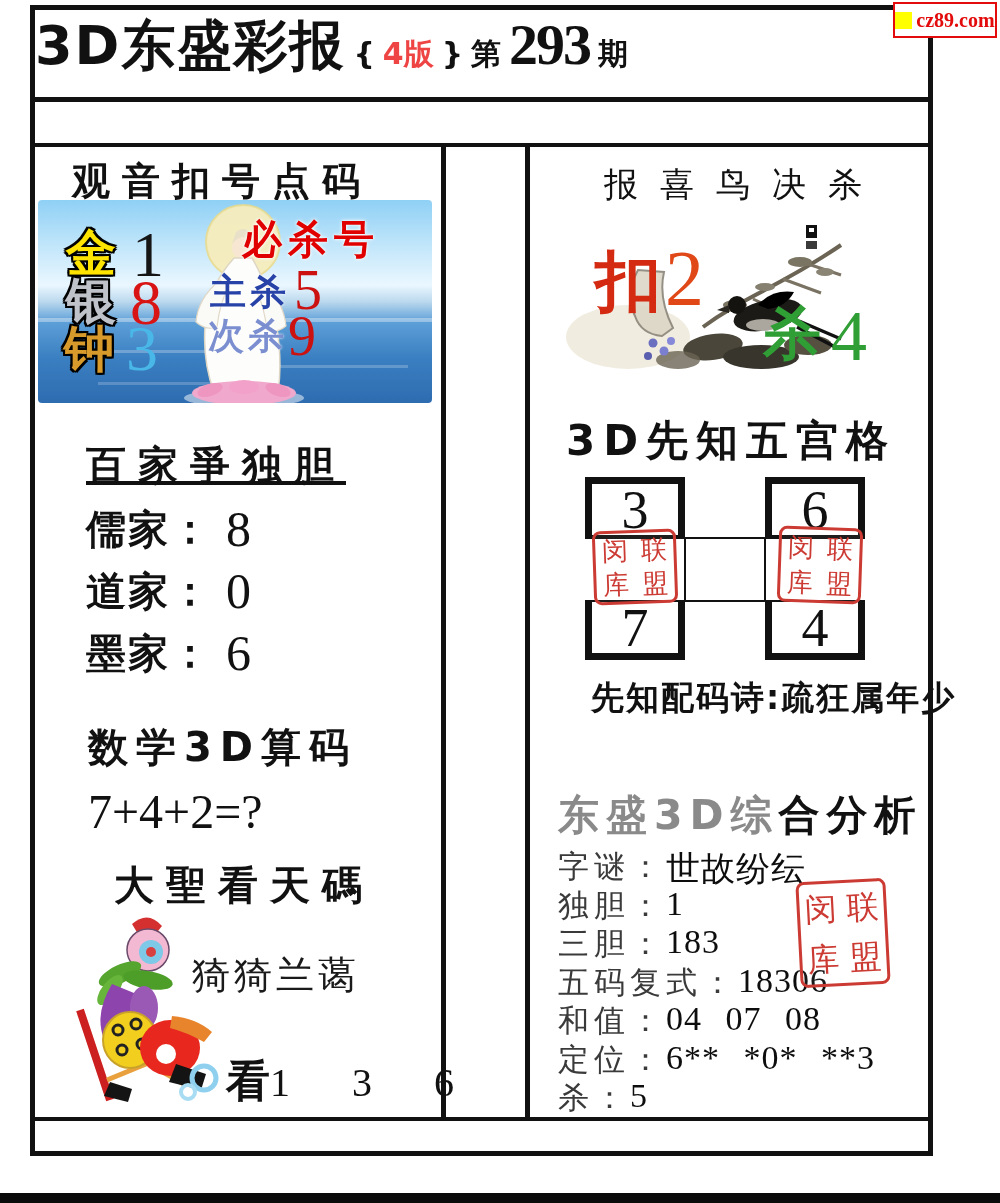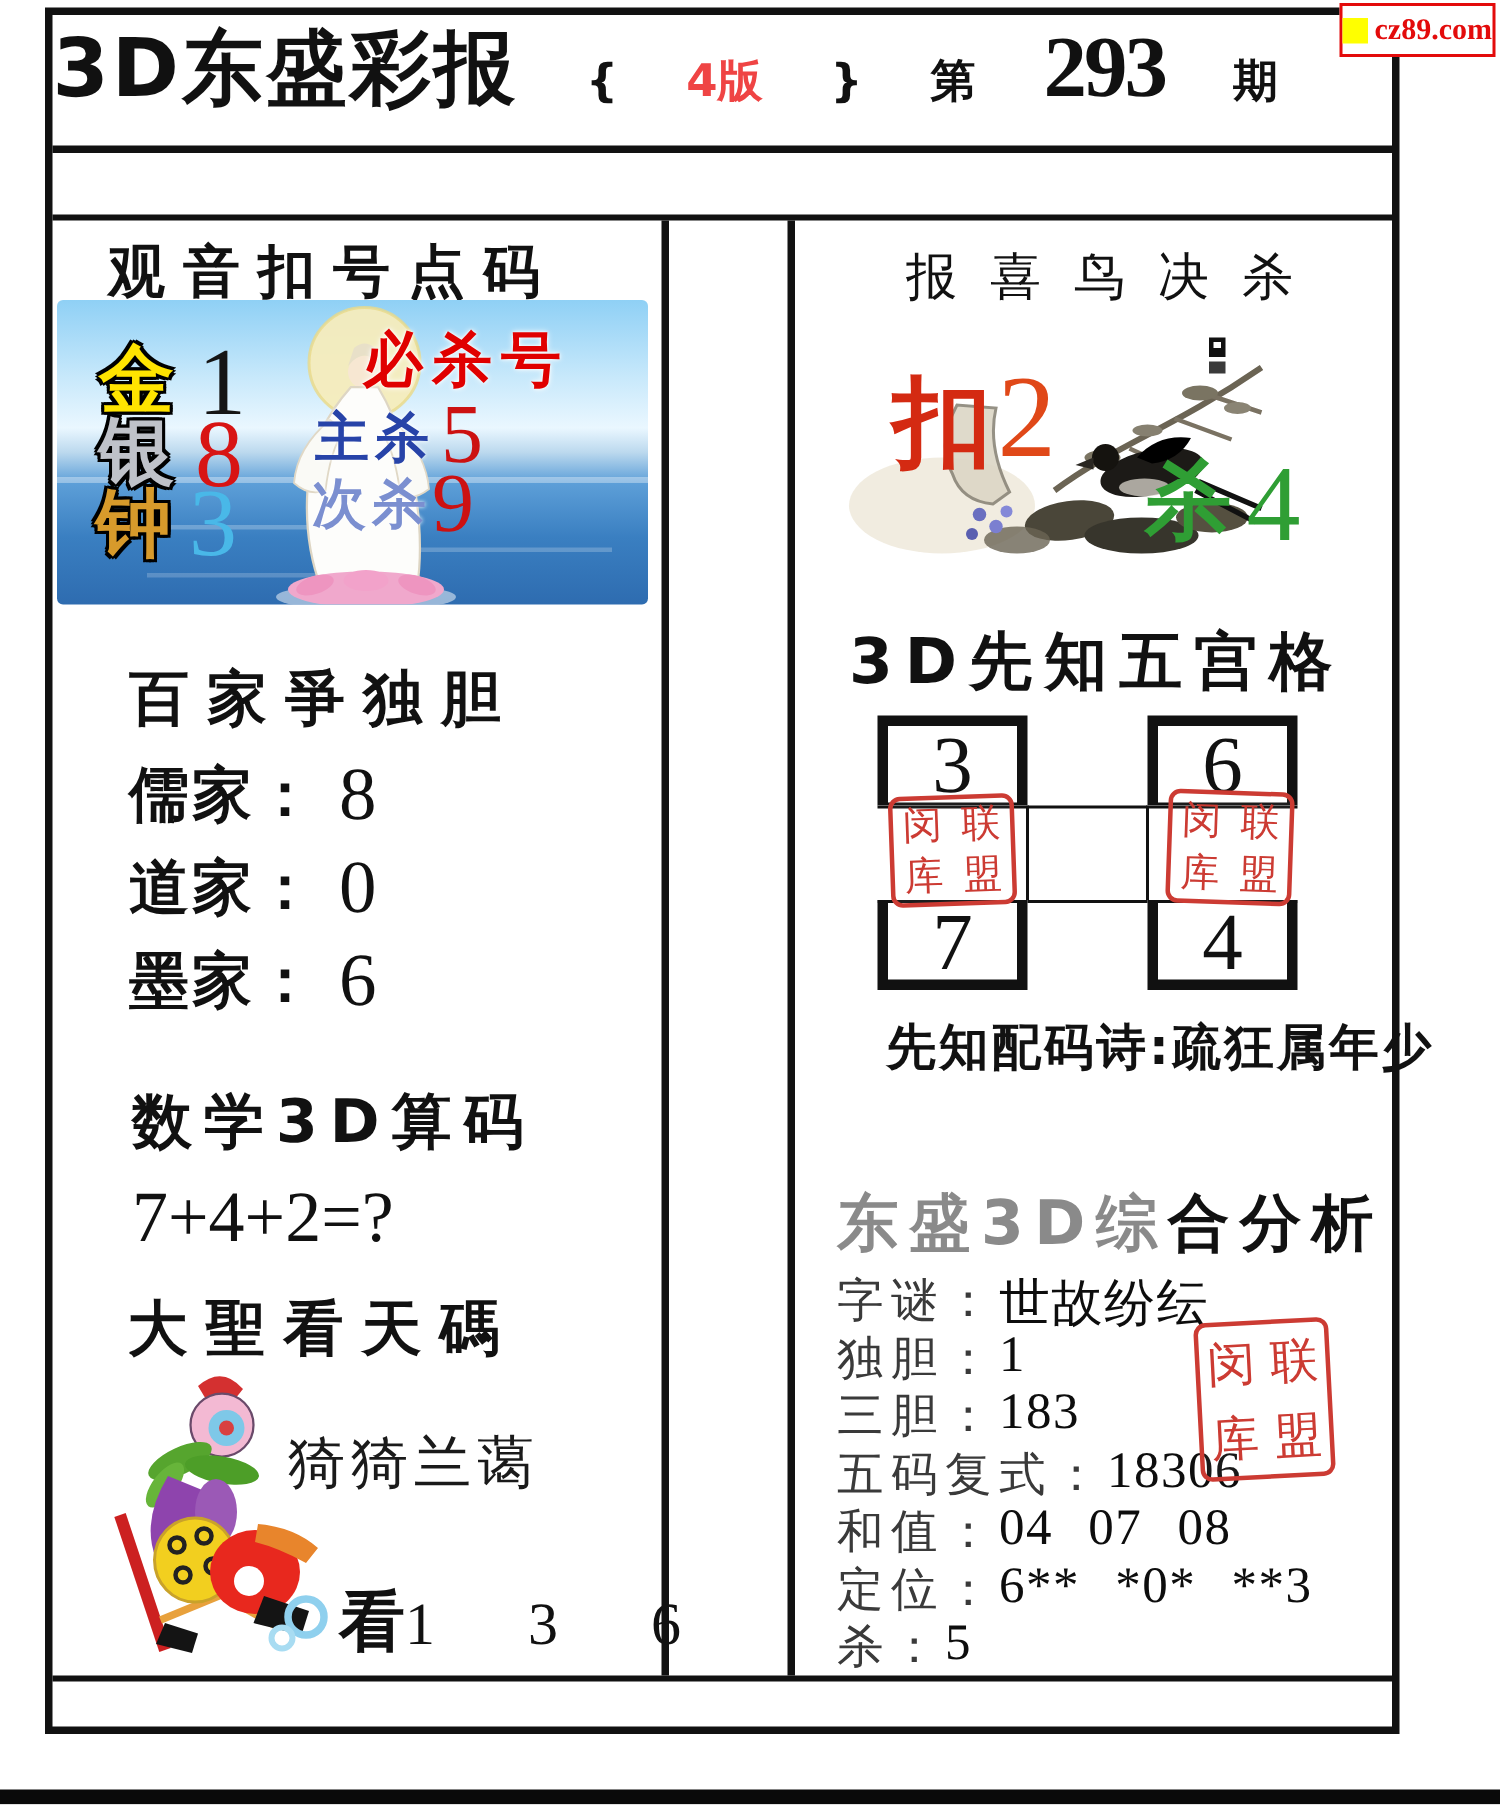--- a/index.html
+++ b/index.html
@@ -18,21 +18,21 @@
   #vline-right{left:525px;}
   #bottom-bar{left:0;top:1193px;width:1000px;height:10px;background:#0a0a0a;}
 
   
   #site-badge{left:893px;top:2px;width:104px;height:36px;border:2px solid #e30b0b;background:#fff;
               display:flex;align-items:center;justify-content:center;gap:4px;box-sizing:border-box;}
   #site-badge .sq{width:17px;height:17px;background:#ffff00;}
   #site-badge .txt{color:#e30b0b;font-family:"Liberation Serif","DejaVu Serif",serif;font-size:20px;font-weight:600;}
 
   
-  #title-row{left:35px;top:10px;width:817px;height:85px;display:flex;align-items:baseline;justify-content:space-between;gap:8px;}
+  #title-row{left:35px;top:10px;width:817px;height:85px;display:flex;align-items:baseline;justify-content:flex-start;gap:8px;}
   .t-main{font-size:54px;font-weight:bold;letter-spacing:2px;}
   .t-brace{font-size:30px;font-weight:bold;}
   .t-edition{font-size:30px;font-weight:bold;color:#ef4444;}
   .t-issue-pre,.t-issue-suf{font-size:30px;font-weight:bold;}
   .t-issue-num{font-size:58px;font-weight:bold;font-family:"Liberation Serif","DejaVu Serif",serif;letter-spacing:-2px;}
 
   
   .heading{font-weight:bold;color:#111;white-space:nowrap;}
   #guanyin-heading{left:72px;top:156px;font-size:38px;letter-spacing:12px;}
   #guanyin-img{left:38px;top:200px;width:394px;height:203px;overflow:hidden;border-radius:4px;
@@ -46,30 +46,30 @@
   #gy-silver-v{left:92px;top:66px;font-size:64px;color:#d81414;}
   #gy-bell{left:26px;top:116px;font-size:50px;font-weight:bold;color:#d79a2b;}
   #gy-bell-v{left:88px;top:112px;font-size:64px;color:#49b8e8;}
   #gy-mustkill{left:204px;top:12px;font-size:40px;font-weight:bold;color:#e00000;letter-spacing:6px;
                text-shadow:0 0 4px #ffffff,0 0 2px #ffffff;}
   #gy-mainkill{left:172px;top:68px;font-size:36px;font-weight:bold;color:#2743a8;letter-spacing:4px;text-shadow:0 0 3px #fff;}
   #gy-mainkill-v{left:256px;top:58px;font-size:56px;color:#cc1111;}
   #gy-nextkill{left:170px;top:112px;font-size:36px;font-weight:bold;color:#7b8fd0;letter-spacing:4px;text-shadow:0 0 3px #fff;}
   #gy-nextkill-v{left:250px;top:104px;font-size:56px;color:#cc1111;}
 
-  #baijia-heading{left:86px;top:438px;font-size:40px;letter-spacing:12px;}
+  #baijia-heading{left:86px;top:438px;font-size:40px;letter-spacing:12px;text-decoration:underline;}
   #baijia-rows{left:86px;top:498px;}
   .bj-row{height:62px;display:flex;align-items:center;}
   .bj-label{font-size:40px;font-weight:bold;letter-spacing:2px;}
   .bj-value{font-size:50px;font-family:"Liberation Serif","DejaVu Serif",serif;margin-left:14px;}
 
   #math-heading{left:88px;top:720px;font-size:40px;letter-spacing:8px;}
   #math-formula{left:88px;top:784px;font-size:48px;font-family:"Liberation Serif","DejaVu Serif",serif;}
 
-  #dasheng-heading{left:85px;top:858px;font-size:40px;letter-spacing:12px;}
+  #dasheng-heading{left:114px;top:858px;font-size:40px;letter-spacing:12px;}
   #monkey-img{left:52px;top:912px;width:185px;height:195px;}
   #dasheng-phrase{left:192px;top:950px;font-size:38px;font-family:"Liberation Serif","DejaVu Serif",serif;letter-spacing:4px;color:#1a1a1a;}
   #look-row{left:226px;top:1052px;display:flex;align-items:baseline;}
   #look-label{font-size:44px;font-weight:bold;}
   #look-digits{font-size:40px;font-family:"Liberation Serif","DejaVu Serif",serif;letter-spacing:26px;margin-left:0;}
 
   
   #baoxi-heading{left:604px;top:162px;font-size:34px;font-weight:normal;letter-spacing:22px;
                  font-family:"Liberation Serif","DejaVu Serif",serif;}
   #bird-img{left:553px;top:215px;width:335px;height:165px;}

